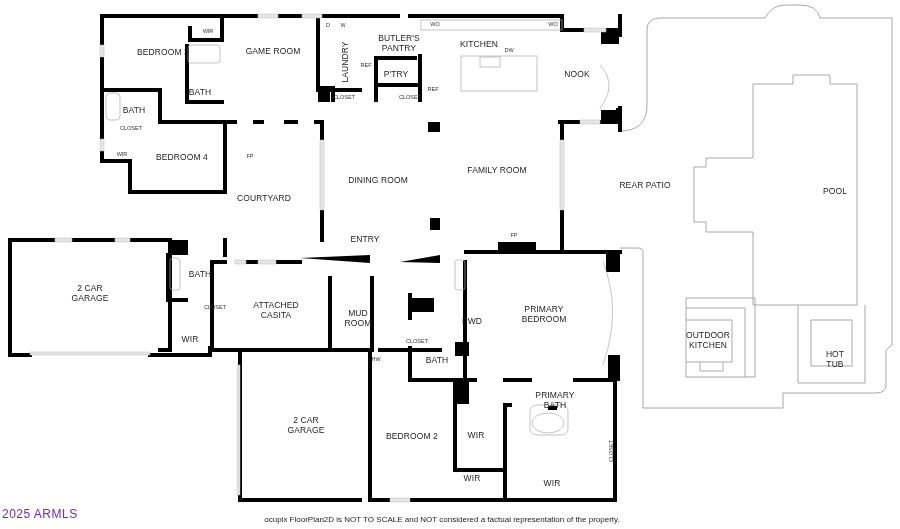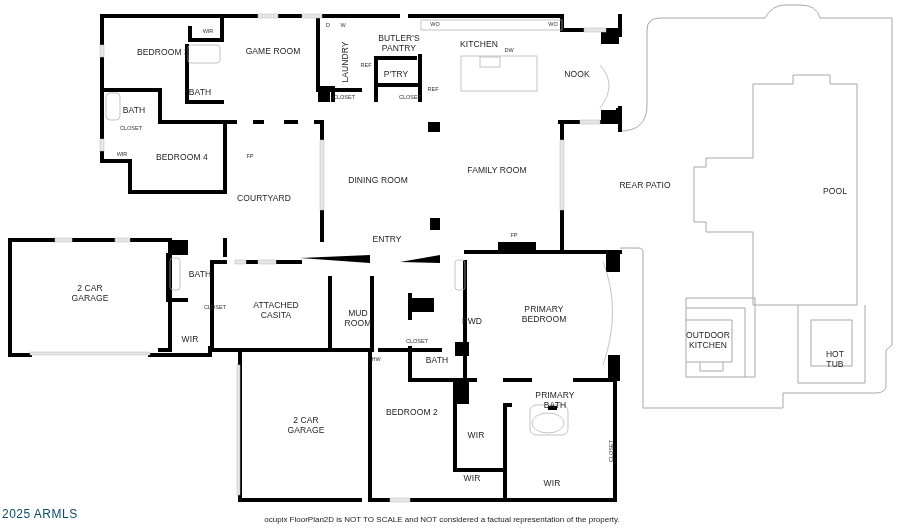--- a/index.html
+++ b/index.html
@@ -1,21 +1,21 @@
 <!DOCTYPE html>
 <html><head>
 <meta charset="utf-8">
 <style>
   html, body { margin: 0; padding: 0; background: #ffffff; }
   body { width: 900px; height: 529px; position: relative; overflow: hidden; font-family: "Liberation Sans", sans-serif; }
   #plan { position: absolute; left: 0; top: 0; width: 900px; height: 529px; }
   .room-label { position: absolute; font-size: 8.5px; color: #222; text-align: center; line-height: 10px; white-space: pre; transform: translate(-50%, -50%); letter-spacing: 0.1px; }
   .small-label { position: absolute; font-size: 5.5px; color: #333; text-align: center; line-height: 6px; white-space: pre; transform: translate(-50%, -50%); }
   .vert { transform: translate(-50%, -50%) rotate(-90deg); }
-  .watermark { position: absolute; left: 2px; top: 507px; font-size: 12px; color: #0c4a6e; letter-spacing: 0.5px; }
+  .watermark { position: absolute; left: 2px; top: 507px; font-size: 12px; color: #6d28d9; letter-spacing: 0.5px; }
   .disclaimer { position: absolute; left: 0; width: 900px; top: 515px; text-align: center; font-size: 8px; color: #222; transform: translateX(-8px); }
 </style>
 </head>
 <body>
 
 <svg id="plan" viewBox="0 0 900 529" xmlns="http://www.w3.org/2000/svg">
   <g fill="none" stroke="#a8a8a8" stroke-width="1">
 
     <path d="M620,131 Q647,131 647,105 L647,30 Q647,18 660,18 L765,18 Q772,5 785,5 L800,5 Q817,5 820,18 L892,18 L892,345 L886,350 L886,385 Q886,393 876,393 L783,393 L783,408 L643,408 L643,252 Q643,248 638,248 L620,248"></path>
 
@@ -122,42 +122,42 @@
     <div class="room-label" style="left: 182px; top: 157px;">BEDROOM 4</div>
     <div class="room-label" style="left: 264px; top: 198px;">COURTYARD</div>
     <div class="room-label vert" style="left: 345px; top: 62px;">LAUNDRY</div>
     <div class="room-label" style="left: 399px; top: 43px;">BUTLER'S
 PANTRY</div>
     <div class="room-label" style="left: 396px; top: 74px;">P'TRY</div>
     <div class="room-label" style="left: 479px; top: 44px;">KITCHEN</div>
     <div class="room-label" style="left: 577px; top: 74px;">NOOK</div>
     <div class="room-label" style="left: 378px; top: 180px;">DINING ROOM</div>
     <div class="room-label" style="left: 497px; top: 170px;">FAMILY ROOM</div>
-    <div class="room-label" style="left: 387px; top: 239px;">ENTRY</div>
+    <div class="room-label" style="left: 365px; top: 239px;">ENTRY</div>
     <div class="room-label" style="left: 645px; top: 185px;">REAR PATIO</div>
     <div class="room-label" style="left: 835px; top: 191px;">POOL</div>
     <div class="room-label" style="left: 90px; top: 293px;">2 CAR
 GARAGE</div>
     <div class="room-label" style="left: 200px; top: 274px;">BATH</div>
     <div class="room-label" style="left: 276px; top: 310px;">ATTACHED
 CASITA</div>
     <div class="room-label" style="left: 190px; top: 339px;">WIR</div>
     <div class="room-label" style="left: 358px; top: 318px;">MUD
 ROOM</div>
     <div class="room-label" style="left: 445px; top: 321px; margin-left: 27px;">PWD</div>
     <div class="room-label" style="left: 437px; top: 360px;">BATH</div>
     <div class="room-label" style="left: 544px; top: 314px;">PRIMARY
 BEDROOM</div>
     <div class="room-label" style="left: 708px; top: 340px;">OUTDOOR
 KITCHEN</div>
     <div class="room-label" style="left: 835px; top: 341px; margin-top: 18px;">HOT
 TUB</div>
     <div class="room-label" style="left: 306px; top: 425px;">2 CAR
 GARAGE</div>
-    <div class="room-label" style="left: 412px; top: 412px;">BEDROOM 2</div>
+    <div class="room-label" style="left: 412px; top: 436px;">BEDROOM 2</div>
     <div class="room-label" style="left: 555px; top: 400px;">PRIMARY
 BATH</div>
     <div class="room-label" style="left: 476px; top: 435px;">WIR</div>
     <div class="room-label" style="left: 472px; top: 478px;">WIR</div>
     <div class="room-label" style="left: 552px; top: 483px;">WIR</div>
     <div class="small-label" style="left: 208px; top: 31px;">WIR</div>
     <div class="small-label" style="left: 131px; top: 128px;">CLOSET</div>
     <div class="small-label" style="left: 122px; top: 154px;">WIR</div>
     <div class="small-label" style="left: 250px; top: 156px;">FP</div>
     <div class="small-label" style="left: 328px; top: 25px;">D</div>

